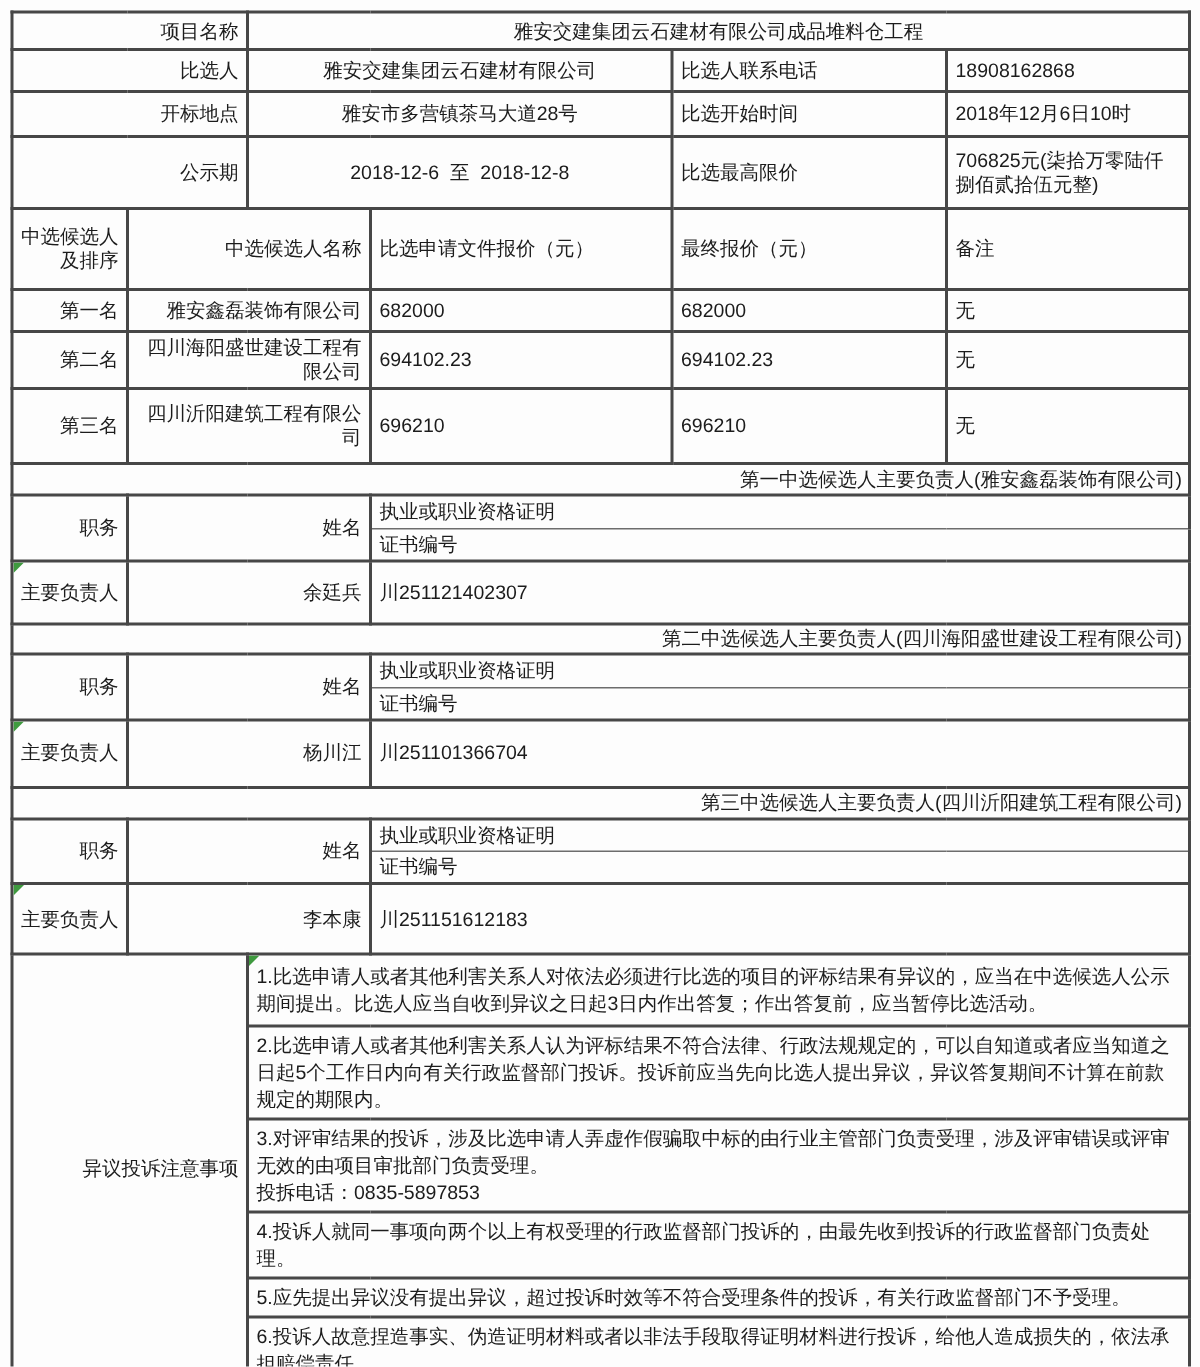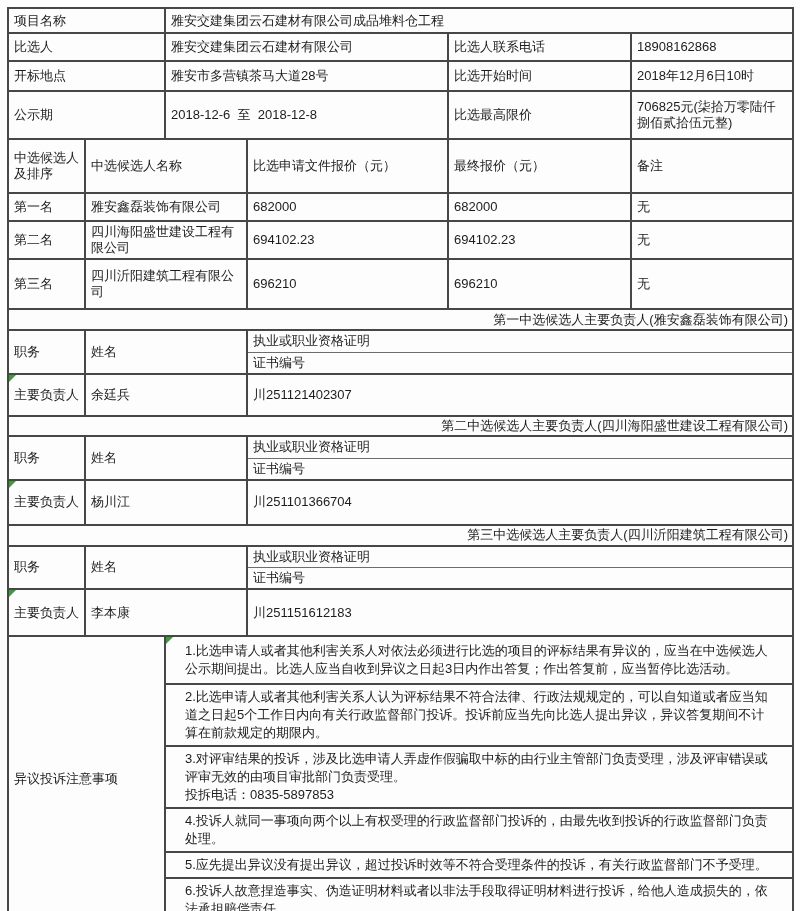--- a/index.html
+++ b/index.html
@@ -20,31 +20,31 @@
   td{
     border:2px solid #474747;
     font-size:13px;
     line-height:16px;
     padding:2px 5px;
     vertical-align:middle;
     overflow:hidden;
     position:relative;
     word-break:break-all;
   }
-  td.lbl{text-align:left;font-family:Liberation Serif, serif;}
+  td.lbl{text-align:right;font-family:Liberation Serif, serif;}
   td.ctr{}
-  td.val{text-align:left;}
+  td.val{text-align:center;}
   td.thin-b{border-bottom-width:1px;border-bottom-color:#6d6d6d;margin-left:48px;}
   td.thin-t{border-top-width:1px;border-top-color:#6d6d6d;}
   td.section-title{text-align:right;padding:1px 4px;}
   td.note{
     text-align:left;
     white-space:pre-wrap;
     line-height:18px;
-    padding:3px 19px;
+    padding:3px 5px;
     vertical-align:middle;
   }
   td.prewrap{white-space:pre-wrap;}
   .marker{
     position:absolute;top:0;left:0;width:0;height:0;
     border-top:7px solid #3f9a3f;
     border-right:7px solid transparent;
   }
 </style>
 </head>

